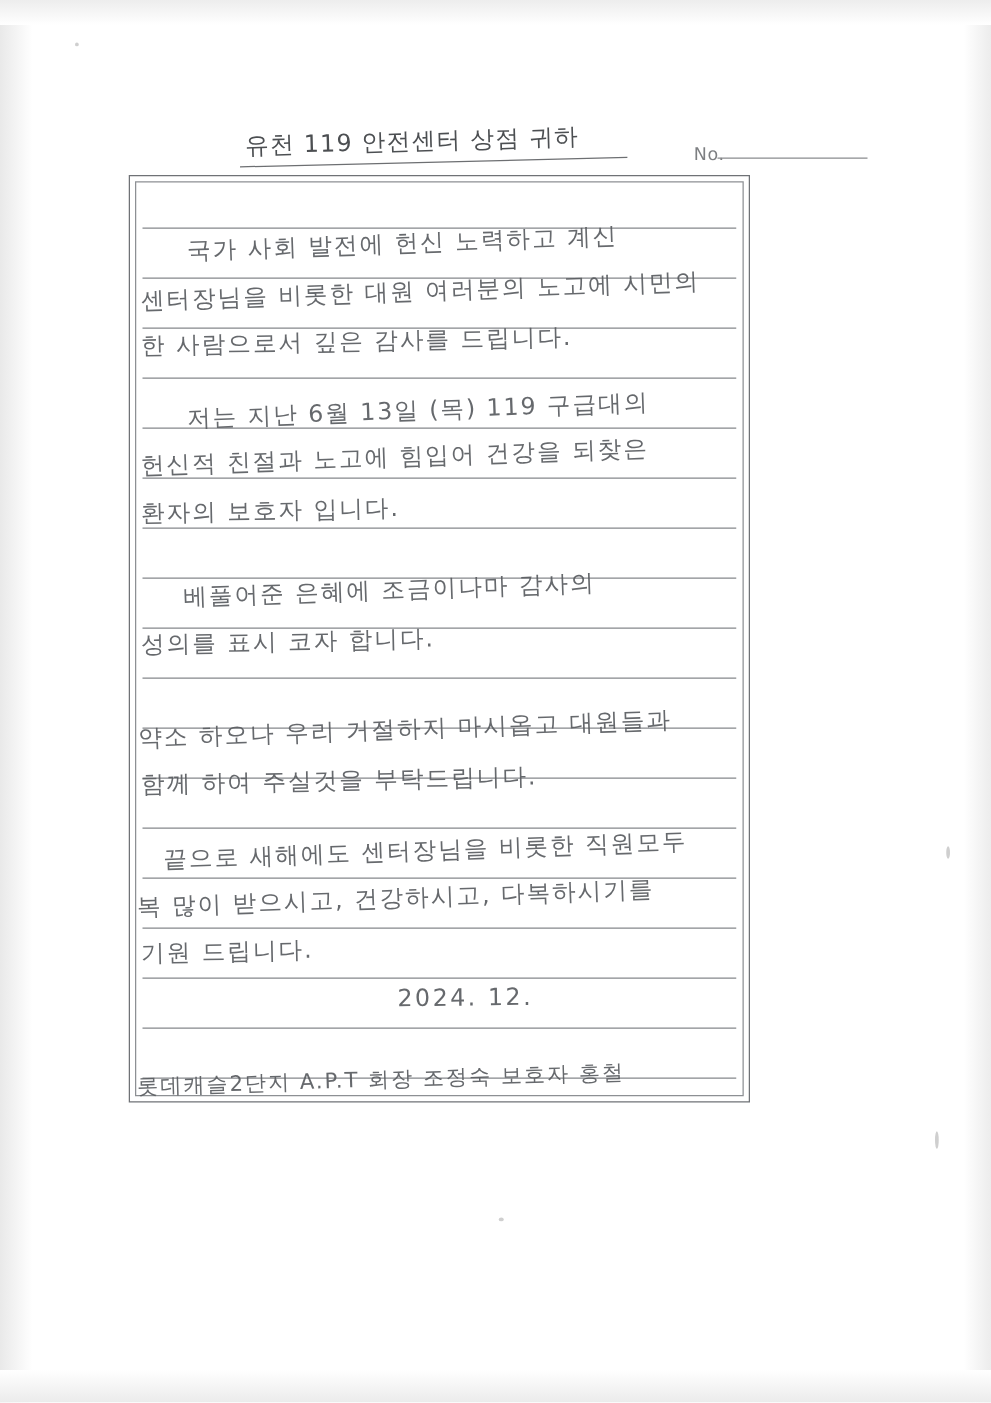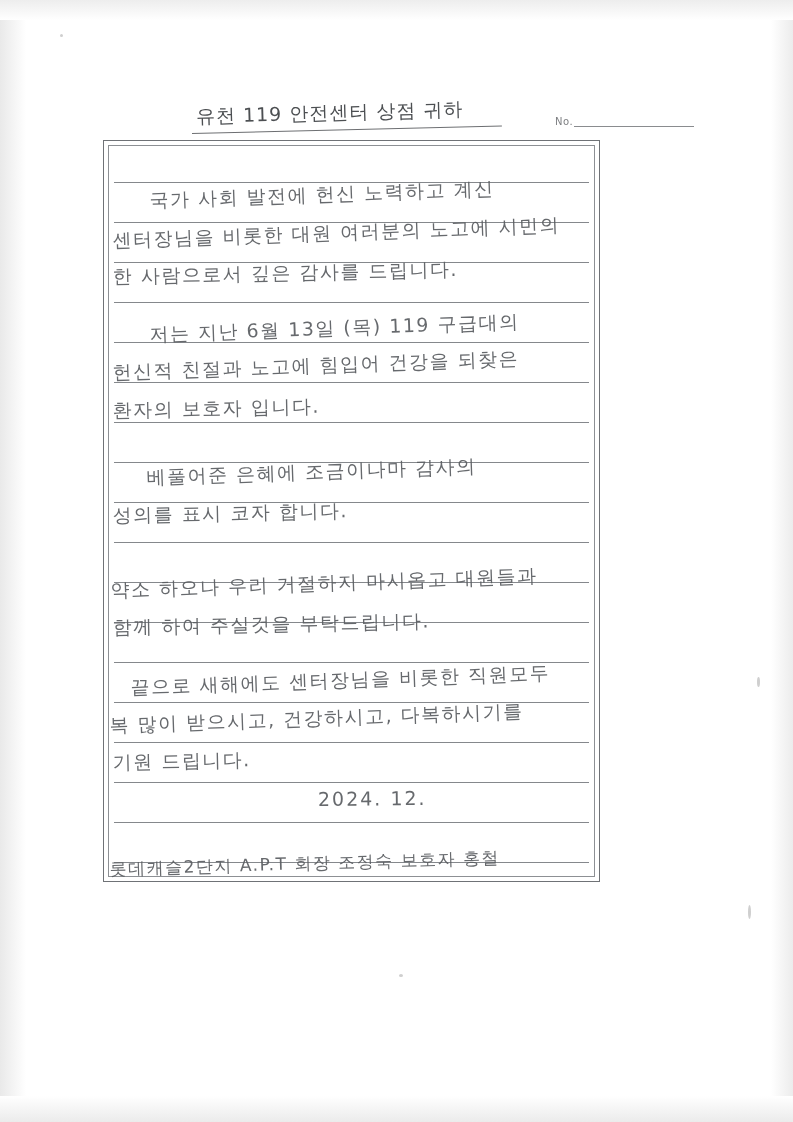--- a/index.html
+++ b/index.html
@@ -71,21 +71,21 @@
     width: 310px;
     height: 1px;
     background: #6d6f72;
     transform: rotate(-1.4deg);
     transform-origin: left center;
   }
   #no-label {
     position: absolute;
     left: 455px;
     top: 12px;
-    font-size: 10px;
+    font-size: 14px;
     color: #7d7f82;
     letter-spacing: 0.5px;
   }
   #no-rule {
     position: absolute;
     left: 474px;
     top: 22px;
     width: 120px;
     height: 1px;
     background: #8a8c8f;

